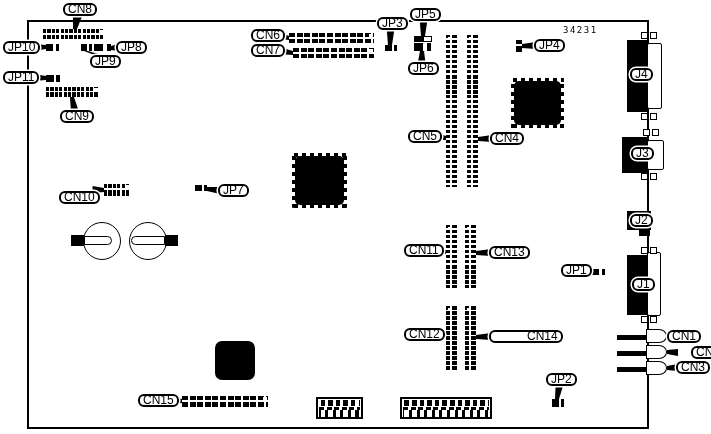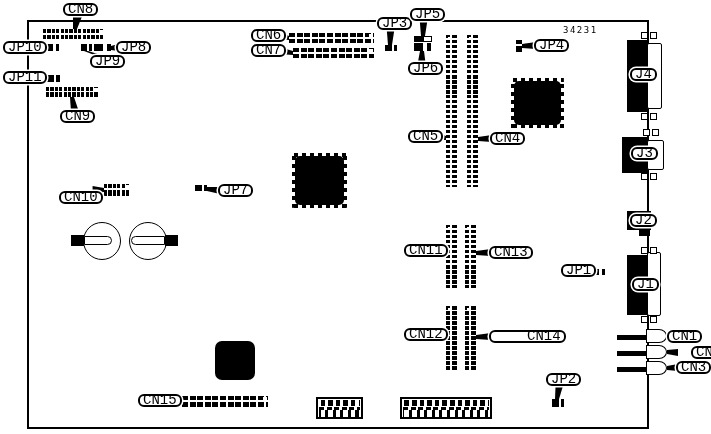--- a/index.html
+++ b/index.html
@@ -3,23 +3,23 @@
 <meta charset="utf-8">
 <style>
   html,body{margin:0;padding:0;background:#fff;}
   .stage{position:relative;width:711px;height:434px;background:#fff;overflow:hidden;
          font-family:"Liberation Sans", sans-serif;}
   .board{position:absolute;border:2px solid #000;background:#fff;box-sizing:border-box;z-index:1;}
   .part{position:absolute;box-sizing:border-box;z-index:10;}
   #pointer-svg{position:absolute;left:0;top:0;z-index:20;}
   #pointer-svg polygon{fill:#000;stroke:none;}
   .lbl{position:absolute;z-index:30;background:#fff;border:2px solid #000;border-radius:6px;
-       box-shadow:0 0 0 1.5px #fff;color:#000;font-size:14px;line-height:9px;height:13px;
+       box-shadow:0 0 0 1.5px #fff;color:#000;font-size:12px;line-height:9px;height:13px;
        padding:0 3px;display:flex;align-items:center;justify-content:center;box-sizing:border-box;
-       white-space:nowrap;letter-spacing:0px;font-family:Liberation Mono, monospace;}
+       white-space:nowrap;letter-spacing:0px;}
   .partnum{position:absolute;z-index:5;color:#000;font-size:9px;letter-spacing:1.5px;
            font-family:"DejaVu Sans Mono", monospace;}
   
   .hgrid{background-color:#000;background-image:
      linear-gradient(to bottom, rgba(0,0,0,0) 0 4px, #fff 4px 5.5px, rgba(0,0,0,0) 5.5px),
      repeating-linear-gradient(90deg, rgba(0,0,0,0) 0 3.2px, #fff 3.2px 4.4px);}
   .hgrid::after{content:"";position:absolute;right:1px;top:1px;width:4px;height:4px;background:#fff;}
   
   .xbar{background-color:#000;background-image:
      linear-gradient(to bottom, rgba(0,0,0,0) 0 4px, #fff 4px 6px, rgba(0,0,0,0) 6px),

